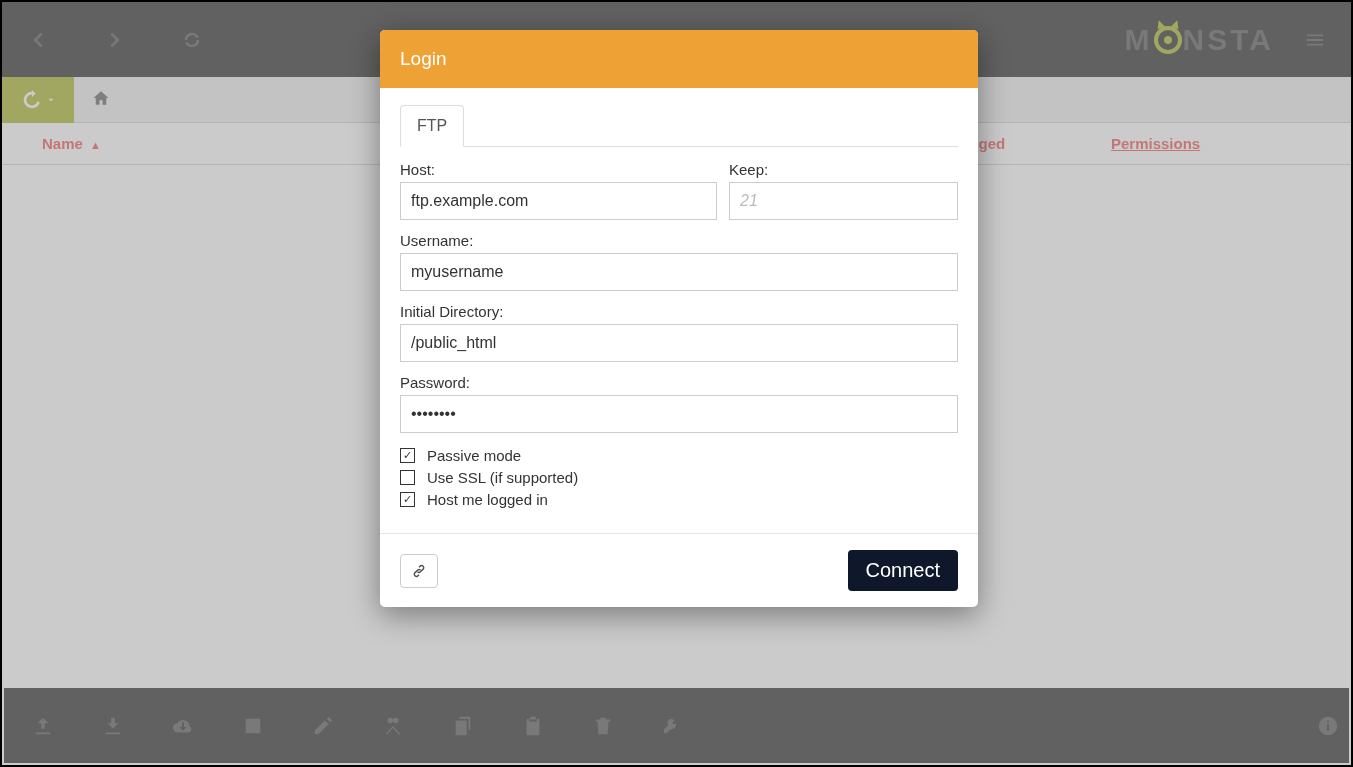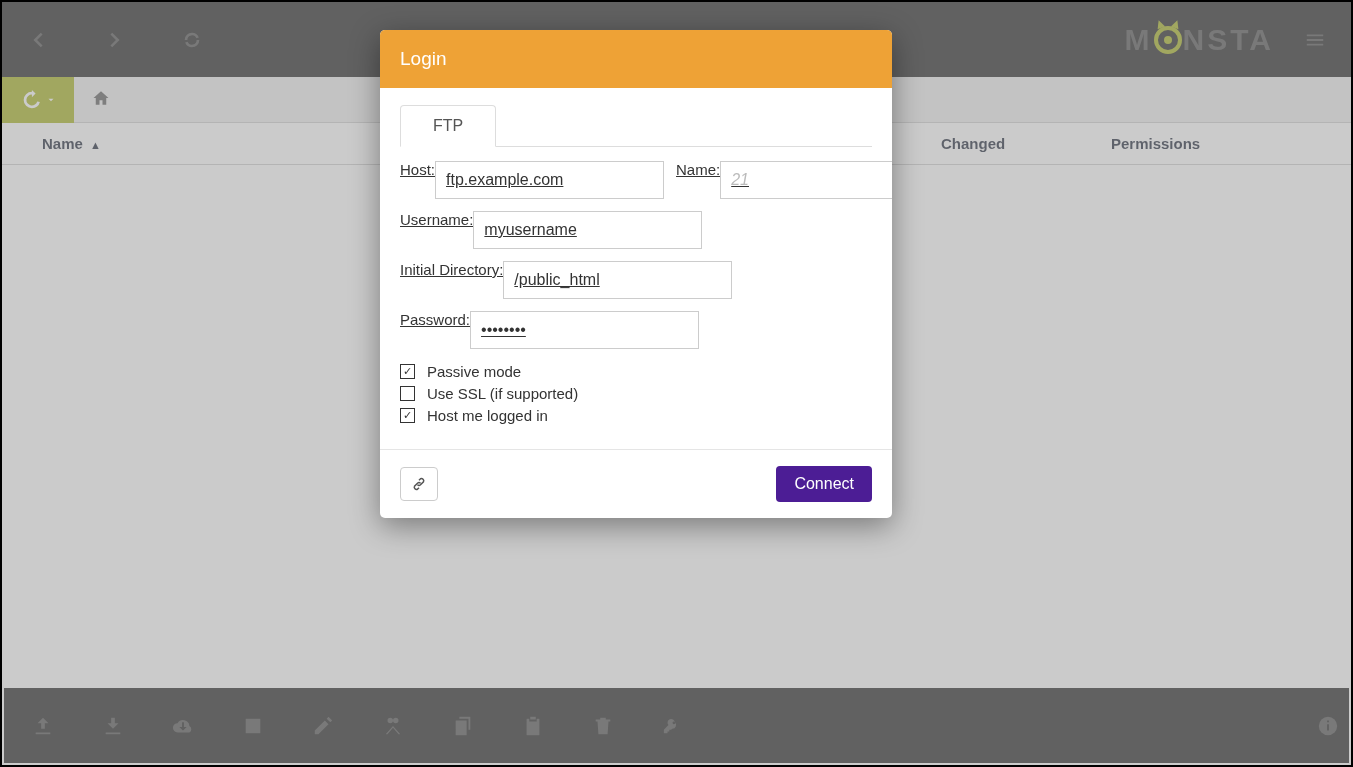--- a/index.html
+++ b/index.html
@@ -82,25 +82,25 @@
   .home-crumb svg{width:18px;height:18px;}
   
   .table-head {
     height: 42px;
     display:flex;
     align-items:center;
     border-bottom:1px solid #ccc;
     padding: 0 40px;
     font-weight:700;
     font-size:15px;
-    color:#0f172a;
+    color:#ef4444;
   }
   .col-name{flex:1;}
   .col-changed{width:170px;}
-  .col-perm{width:200px;}
+  .col-perm{width:200px;text-decoration:underline;}
   .sort-caret{font-size:11px; margin-left:3px;}
   .file-area {
     position:absolute;
     top:163px; left:2px; right:2px; bottom:77px;
     background:#fff;
     overflow-y:scroll;
   }
   
   .bottom-bar{
     position:absolute;
@@ -119,21 +119,21 @@
   .overlay{
     position:absolute;
     top:0;left:0;right:0;bottom:0;
     background:rgba(160,160,160,0.55);
     z-index:10;
   }
   
   .modal{
     position:absolute;
     left:378px; top:28px;
-    width:512px;
+    width:598px;
     background:#fff;
     border-radius:5px;
     box-shadow:0 8px 30px rgba(0,0,0,0.4);
     z-index:20;
     overflow:hidden;
   }
   .modal-header{
     background:#eea236;
     color:#fff;
     padding:18px 20px;
@@ -141,36 +141,36 @@
   }
   .modal-body{
     padding:16px 20px 20px 20px;
   }
   .tabs{
     display:flex;
     border-bottom:1px solid #ddd;
     margin-bottom:14px;
   }
   .tab{
-    padding:11px 32px;
+    padding:11px 16px;
     font-size:16px;
     color:#555;
     border:1px solid transparent;
     position:relative;
     top:1px;
     cursor:pointer;
     border-radius:4px 4px 0 0;
   }
   .tab.active{
     border:1px solid #ddd;
     border-bottom:1px solid #fff;
     background:#fff;
   }
   .form-row{display:flex;gap:12px;margin-bottom:12px;}
-  .form-group{display:flex;flex-direction:row;flex:1;text-decoration:underline;}
+  .form-group{display:flex;flex-direction:column;flex:1;}
   .form-group.port{flex:0 0 72px;}
   .form-label{font-size:15px;color:#333;margin-bottom:4px;}
   .form-input{
     border:1px solid #ccc;
     padding:0 10px;
     font-size:16px;
     height:38px;
     color:#333;
     outline:none;
   }
@@ -193,25 +193,25 @@
   }
   .link-btn{
     width:38px;height:34px;
     border:1px solid #ccc;
     border-radius:4px;
     display:flex;align-items:center;justify-content:center;
     color:#555;
   }
   .link-btn svg{width:18px;height:18px;}
   .connect-btn{
-    background:#4c1d95;
+    background:#0f172a;
     color:#fff;
     border:none;
     padding:9px 18px;
-    font-size:16px;
+    font-size:20px;
     border-radius:4px;
     cursor:pointer;
   }
 </style>
 </head>
 <body>
 
 <div class="top-bar">
   <div class="top-left">
     <span class="nav-icon">
@@ -347,21 +347,21 @@
     <div class="tabs">
       <div class="tab active">FTP</div>
     </div>
 
     <div class="form-row">
       <div class="form-group">
         <label class="form-label">Host:</label>
         <input class="form-input" value="ftp.example.com" style="">
       </div>
       <div class="form-group port">
-        <label class="form-label">Name:</label>
+        <label class="form-label">Keep:</label>
         <input class="form-input" placeholder="21" style="">
       </div>
     </div>
 
     <div class="form-row">
       <div class="form-group">
         <label class="form-label">Username:</label>
         <input class="form-input" value="myusername" style="">
       </div>
     </div>

